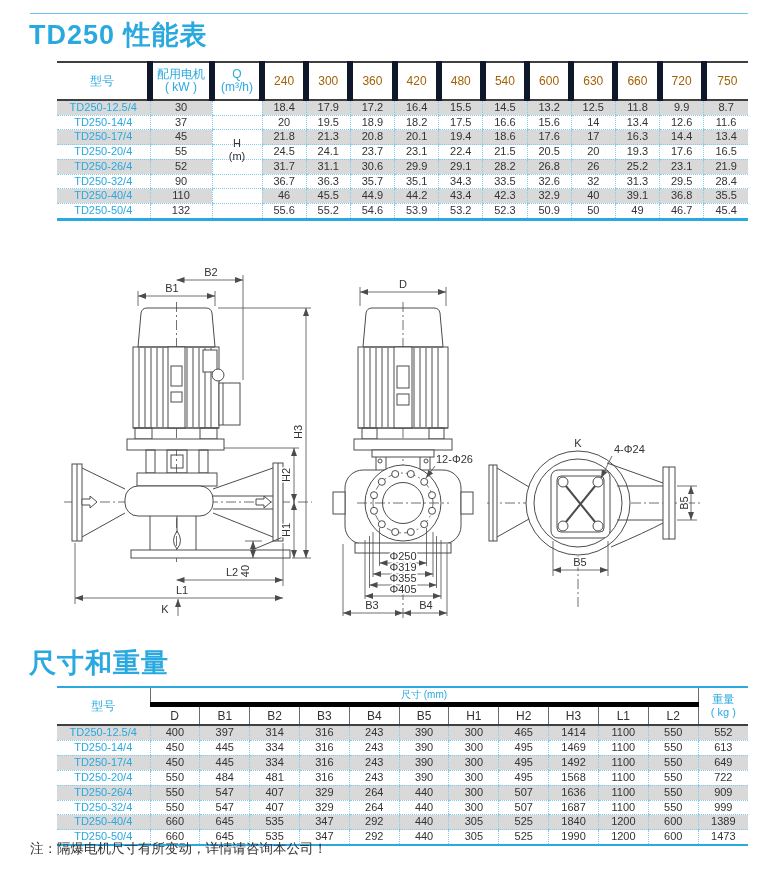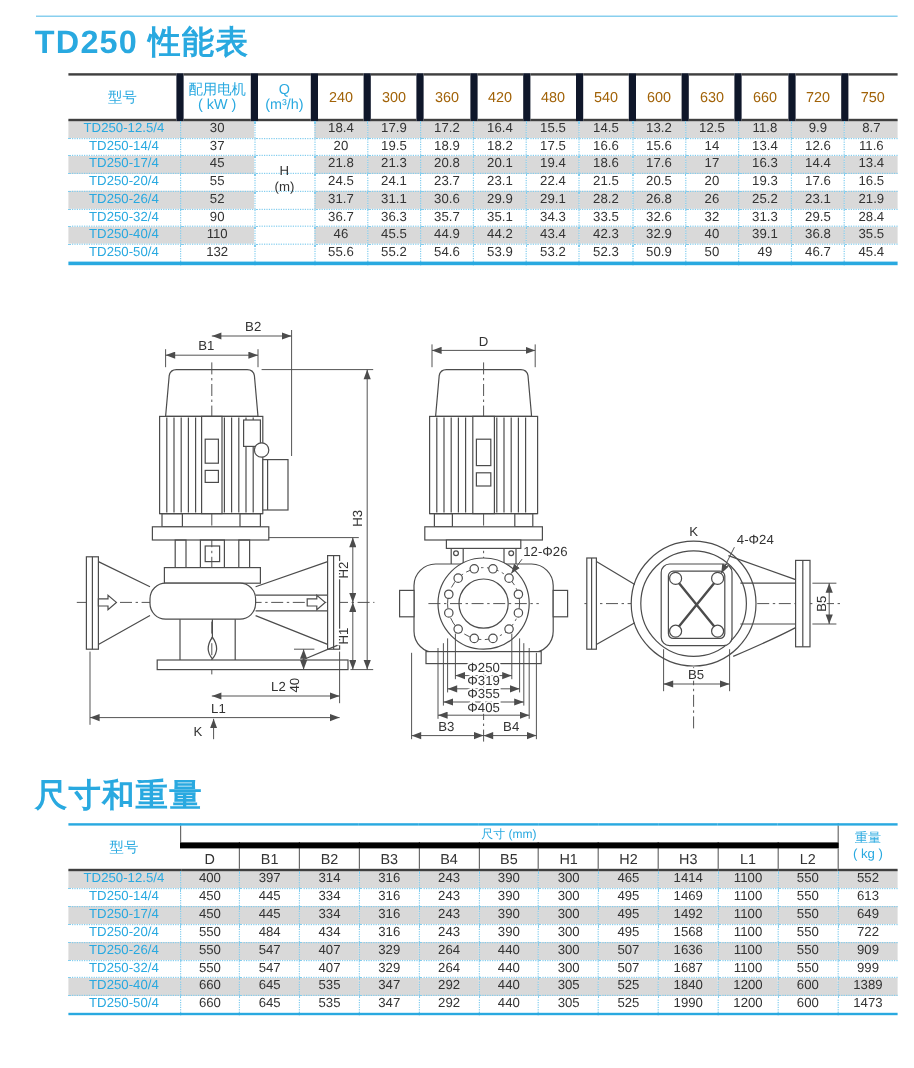--- a/index.html
+++ b/index.html
@@ -489,21 +489,21 @@
           <td>495</td>
           <td>1492</td>
           <td>1100</td>
           <td>550</td>
           <td>649</td>
         </tr>
         <tr>
           <td class="model">TD250-20/4</td>
           <td>550</td>
           <td>484</td>
-          <td>434</td>
+          <td>481</td>
           <td>316</td>
           <td>243</td>
           <td>390</td>
           <td>300</td>
           <td>495</td>
           <td>1568</td>
           <td>1100</td>
           <td>550</td>
           <td>722</td>
         </tr>
@@ -563,14 +563,15 @@
           <td>305</td>
           <td>525</td>
           <td>1990</td>
           <td>1200</td>
           <td>600</td>
           <td>1473</td>
         </tr>
       </tbody>
   </table>
 
+  <div class="note">注：隔爆电机尺寸有所变动，详情请咨询本公司！</div>
 
 </div>
 
 </body></html>

